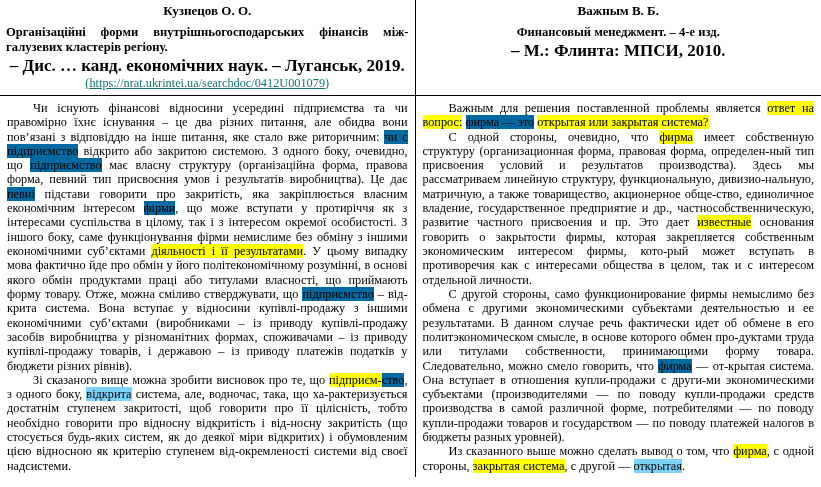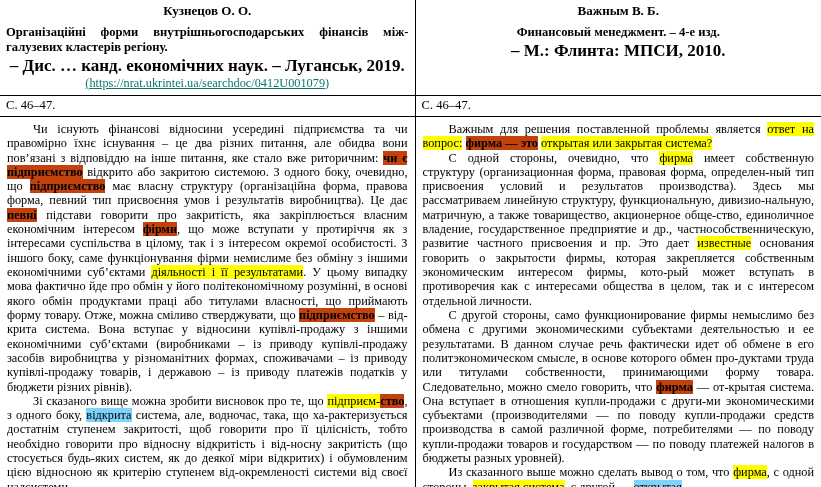--- a/index.html
+++ b/index.html
@@ -78,21 +78,21 @@
     hyphens: manual;
   }
   .body-inner p {
     margin: 0 0 0 0;
     text-indent: 26px;
   }
   .body-inner p + p { margin-top: 0px; }
 
   
   .hl-y { background: #ffff00; }
-  .hl-c { background: #c2410c; font-weight: bold; }
+  .hl-c { background: #0369a1; }
   .hl-g { background: #7dd3fc; }
 </style>
 </head>
 <body>
 
 <div class="page">
   <table class="table">
     <colgroup>
       <col class="col-left">
       <col class="col-right">
@@ -109,28 +109,20 @@
         </td>
         <td class="cell last">
           <div class="hdr-inner">
             <div class="author">Важным В. Б.</div>
             <span class="title-bold title-center">Финансовый менеджмент. – 4-е изд.</span>
             <span class="imprint">– М.: Флинта: МПСИ, 2010.</span>
           </div>
         </td>
       </tr>
       <tr>
-        <td class="cell">
-          <div class="pagenum-inner">С. 46–47.</div>
-        </td>
-        <td class="cell last">
-          <div class="pagenum-inner">С. 46–47.</div>
-        </td>
-      </tr>
-      <tr>
         <td class="cell" style="border-bottom:none;">
           <div class="body-inner">
             <p>Чи існують фінансові відносини усередині підприємства та чи правомірно їхнє існування – це два різних питання, але обидва вони пов’язані з відповіддю на інше питання, яке стало вже риторичним: <span class="hl-c">чи є підприємство</span> відкрито або закритою системою. З одного боку, очевидно, що <span class="hl-c">підприємство</span> має власну структуру (організаційна форма, правова форма, певний тип присвоєння умов і результатів виробництва). Це дає <span class="hl-c">певні</span> підстави говорити про закритість, яка закріплюється власним економічним інтересом <span class="hl-c">фірми</span>, що може вступати у протиріччя як з інтересами суспільства в цілому, так і з інтересом окремої особистості. З іншого боку, саме функціонування фірми немислиме без обміну з іншими економічними суб’єктами <span class="hl-y">діяльності і її результатами</span>. У цьому випадку мова фактично йде про обмін у його політекономічному розумінні, в основі якого обмін продуктами праці або титулами власності, що приймають форму товару. Отже, можна сміливо стверджувати, що <span class="hl-c">підприємство</span> – від-крита система. Вона вступає у відносини купівлі-продажу з іншими економічними суб’єктами (виробниками – із приводу купівлі-продажу засобів виробництва у різноманітних формах, споживачами – із приводу купівлі-продажу товарів, і державою – із приводу платежів податків у бюджети різних рівнів).</p>
             <p>Зі сказаного вище можна зробити висновок про те, що <span class="hl-y">підприєм-</span><span class="hl-c">ство</span>, з одного боку, <span class="hl-g">відкрита</span> система, але, водночас, така, що ха-рактеризується достатнім ступенем закритості, щоб говорити про її цілісність, тобто необхідно говорити про відносну відкритість і від-носну закритість (що стосується будь-яких систем, як до деякої міри відкритих) і обумовленим цією відносною як критерію ступенем від-окремленості системи від своєї надсистеми.</p>
           </div>
         </td>
         <td class="cell last" style="border-bottom:none;">
           <div class="body-inner">
             <p>Важным для решения поставленной проблемы является <span class="hl-y">ответ на вопрос:</span> <span class="hl-c">фирма — это</span> <span class="hl-y">открытая или закрытая система?</span></p>
             <p>С одной стороны, очевидно, что <span class="hl-y">фирма</span> имеет собственную структуру (организационная форма, правовая форма, определен-ный тип присвоения условий и результатов производства). Здесь мы рассматриваем линейную структуру, функциональную, дивизио-нальную, матричную, а также товарищество, акционерное обще-ство, единоличное владение, государственное предприятие и др., частнособственническую, развитие частного присвоения и пр. Это дает <span class="hl-y">известные</span> основания говорить о закрытости фирмы, которая закрепляется собственным экономическим интересом фирмы, кото-рый может вступать в противоречия как с интересами общества в целом, так и с интересом отдельной личности.</p>

